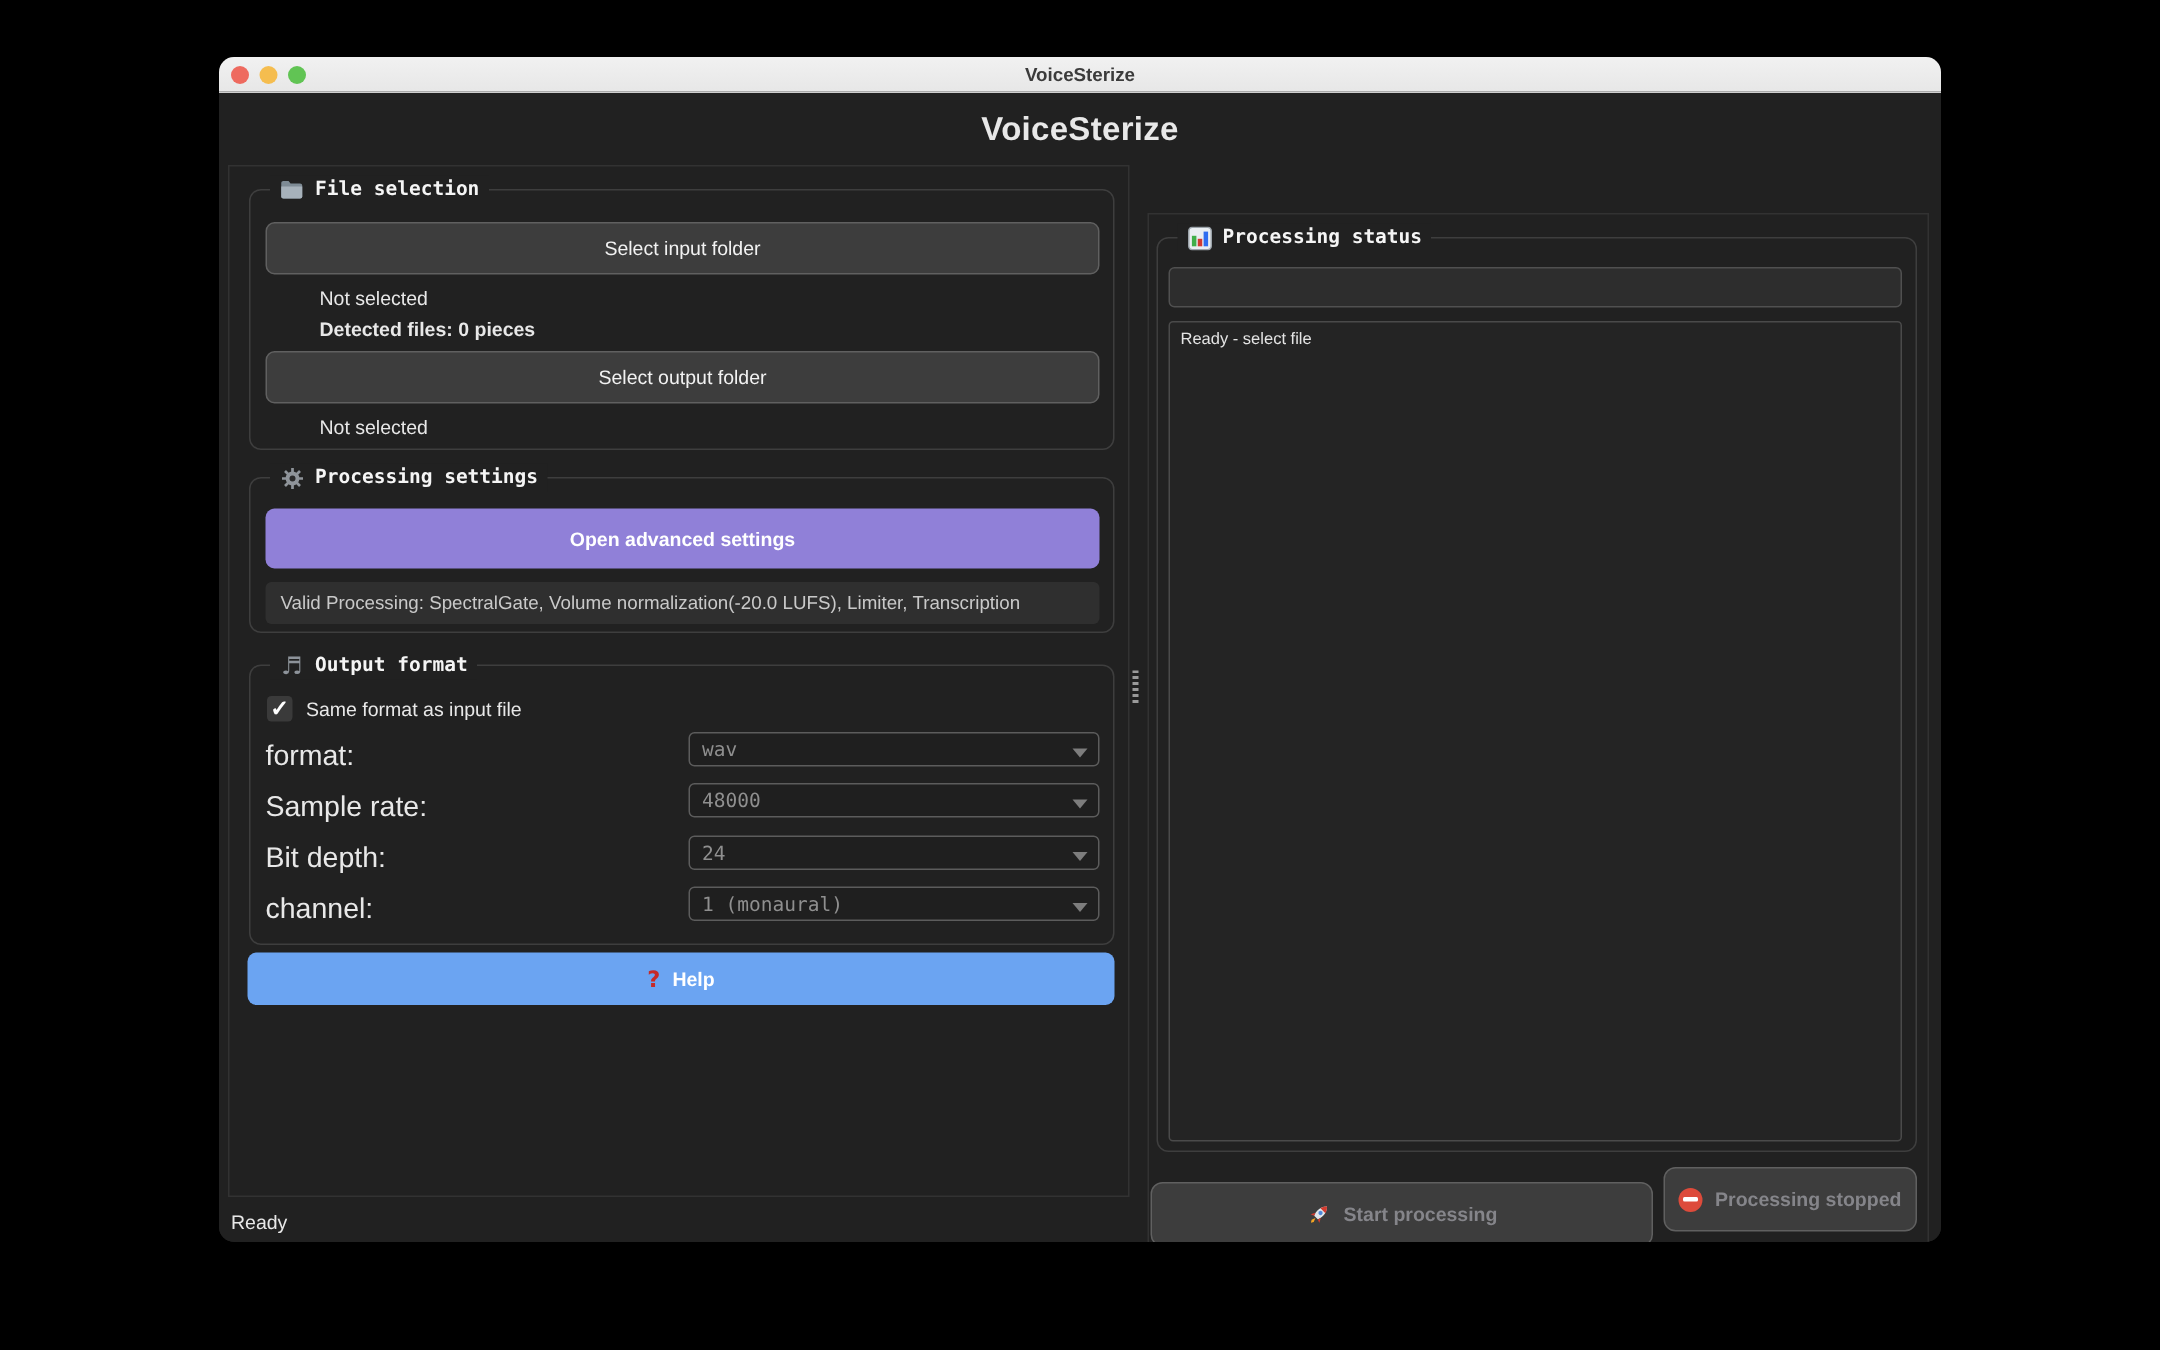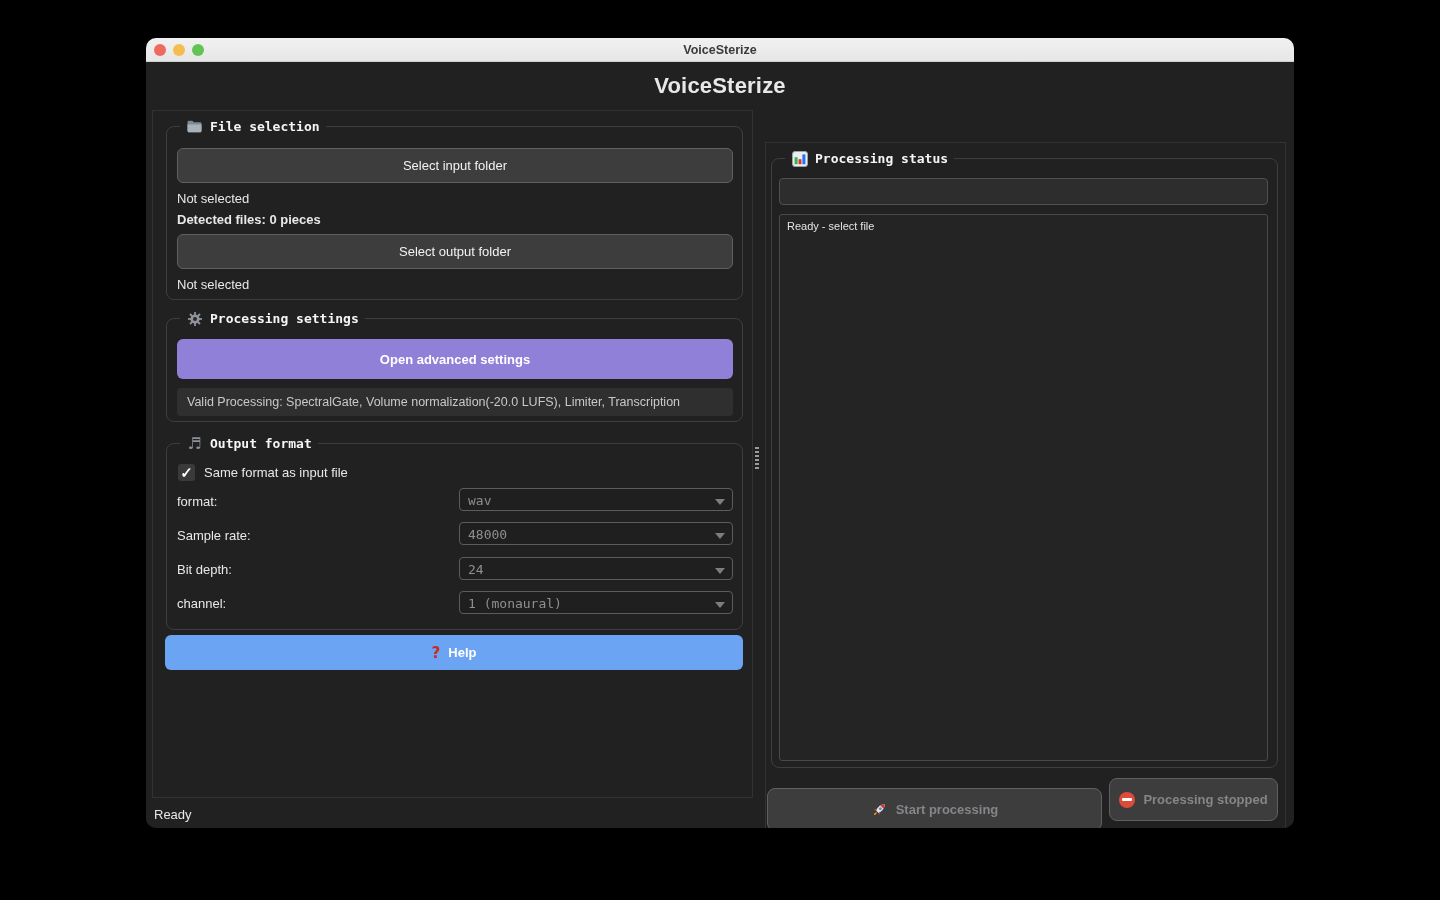--- a/index.html
+++ b/index.html
@@ -63,40 +63,40 @@
   .g-icon{width:17px;height:17px;display:inline-flex;align-items:center;justify-content:center;}
   .note-glyph{font-family:"DejaVu Sans",sans-serif;font-size:16px;color:#8d939a;line-height:17px;}
   
   .btn{position:absolute;background:var(--button-bg);border:1px solid var(--button-border);
     border-radius:6px;color:#f2f2f2;font-size:13px;text-align:center;cursor:pointer;
     display:flex;align-items:center;justify-content:center;gap:8px;
     font-family:"Liberation Sans",sans-serif;}
   .btn-purple{background:var(--accent-purple);border:none;font-weight:bold;color:#fff;}
   .btn-blue{background:var(--accent-blue);border:none;font-weight:bold;color:#fff;}
   .btn-disabled{color:var(--disabled-text);font-weight:bold;cursor:default;border-radius:8px;}
-  .plain-text{position:absolute;font-size:13px;color:var(--text-main);white-space:nowrap;}
+  .plain-text{position:absolute;font-size:13px;color:var(--text-main);white-space:nowrap;margin-left:36px;}
   .bold{font-weight:bold;}
   .info-box{position:absolute;background:var(--info-bg);border-radius:4px;
     color:#c9c9c9;font-size:12.5px;line-height:28px;padding-left:10px;white-space:nowrap;
     overflow:hidden;}
   
   .checkbox-row{position:absolute;display:flex;align-items:center;gap:9px;cursor:pointer;}
   .checkbox{width:17px;height:17px;background:#3a3a3a;border-radius:3px;
     display:flex;align-items:center;justify-content:center;
     color:#fff;font-size:15px;font-weight:bold;line-height:17px;}
   .checkbox-label{font-size:13px;color:var(--text-main);}
   
   .dropdown{position:absolute;width:274px;height:23px;background:var(--dropdown-bg);
     border:1px solid var(--dropdown-border);border-radius:4px;cursor:default;}
   .dropdown .value{position:absolute;left:8px;top:0;line-height:24px;
     font-family:"DejaVu Sans Mono",monospace;font-size:13px;color:var(--dropdown-text);}
   .dropdown .arrow{position:absolute;right:7px;top:10px;width:0;height:0;
     border-left:5px solid transparent;border-right:5px solid transparent;
     border-top:6px solid #7d7d7d;}
-  .field-label{position:absolute;font-size:13px;color:var(--text-main);}
+  .field-label{position:absolute;font-size:19px;color:var(--text-main);}
   .q-mark{color:var(--error-red);font-weight:800;font-size:15px;font-family:"DejaVu Sans",sans-serif;}
   
   .progress-bar{position:absolute;background:var(--progress-bg);
     border:1px solid var(--progress-border);border-radius:4px;overflow:hidden;}
   .progress-fill{height:100%;width:0;background:var(--accent-blue);}
   .log-area{position:absolute;background:var(--log-bg);border:1px solid var(--log-border);
     border-radius:3px;color:#e4e4e4;font-size:11px;padding:5px 7px;overflow:auto;}
   .no-entry{width:16px;height:16px;border-radius:50%;background:#dd4b3b;position:relative;flex:none;}
   .no-entry::after{content:"";position:absolute;left:3px;top:6.5px;width:10px;height:3px;
     background:#fff;border-radius:1px;}

